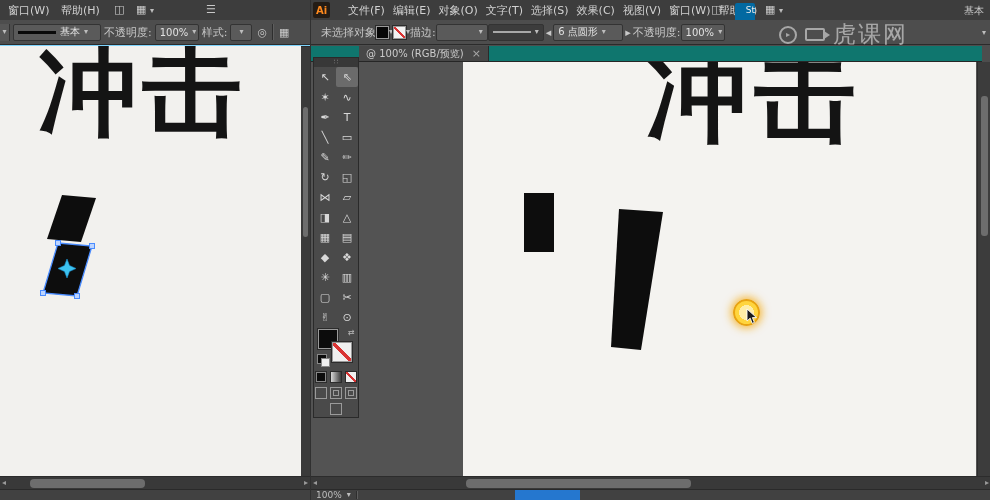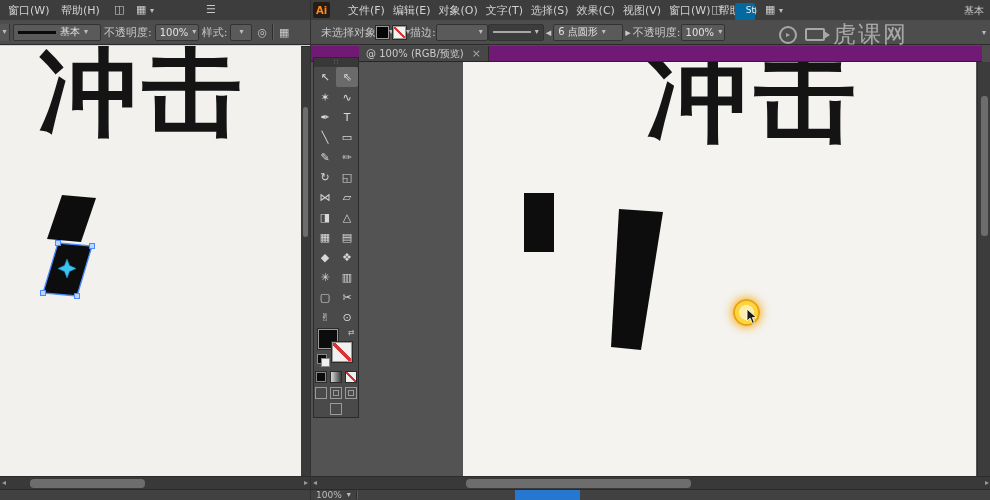--- a/index.html
+++ b/index.html
@@ -24,21 +24,21 @@
   .sthumb{position:absolute;top:2px;height:9px;background:#6d6d6d;border-radius:4px;}
   .sarrow{position:absolute;top:1px;font-size:8px;color:#9a9a9a;}
   .statusbar{background:#414141;border-top:1px solid #2a2a2a;}
 
   
   .menubar{background:#3d3d3d;border-bottom:1px solid #292929;height:20px;left:0;right:0;top:0;}
   .options{background:#4d4d4d;border-bottom:1px solid #2b2b2b;height:25px;left:0;right:0;top:20px;
            display:flex;align-items:center;box-sizing:border-box;}
 
   
-  .lw{left:0;top:0;width:310px;height:500px;background:#bef264;}
+  .lw{left:0;top:0;width:310px;height:500px;background:#7dd3fc;}
   .lw .options{gap:3px;padding-left:0;}
   .edge-dd{width:9px;height:17px;background:#565656;border-right:1px solid #333;
            display:flex;align-items:center;justify-content:center;}
   .brush-preview{width:88px;}
   .brush-line{width:38px;height:3px;background:#0a0a0a;}
   .lw-canvas{left:0;top:46px;width:301px;height:430px;background:#f2f1ee;overflow:hidden;}
   .big-text{position:absolute;font-family:"DejaVu Serif","Liberation Serif",serif;color:#141414;
             line-height:1;white-space:nowrap;font-weight:bold;}
   .lw-vscroll{left:301px;top:46px;width:9px;height:430px;background:#3a3a3a;}
   .lw-vthumb{position:absolute;left:2px;top:60px;width:5px;height:130px;background:#6d6d6d;border-radius:3px;}
@@ -49,21 +49,21 @@
   .rw{left:310px;top:0;width:680px;height:500px;background:#4d4d4d;border-left:1px solid #303030;box-sizing:border-box;}
   .ai-logo{position:absolute;left:2px;top:2px;width:17px;height:16px;background:#241c15;color:#ff8a1e;
            font-weight:bold;font-size:10px;display:flex;align-items:center;justify-content:center;border-radius:2px;}
   .menus{position:absolute;left:33px;top:0;height:36px;display:flex;}
   .st-badge{position:absolute;left:424px;top:3px;width:20px;height:21px;background:#0369a1;border-radius:2px;
             color:#eee;font-size:9px;text-align:right;line-height:14px;}
   .workspace{position:absolute;left:653px;top:4px;width:26px;overflow:hidden;font-size:10px;color:#c9c9c9;white-space:nowrap;}
   .rw .options{padding-left:10px;align-items:center;}
   .profile-dd{width:56px;background:#3c3c3c;}
   .profile-line{flex:1;height:2px;background:#a8a8a8;}
-  .tabbar{left:0;right:8px;top:46px;height:15px;background:#701a75;border-bottom:1px solid #262626;}
+  .tabbar{left:0;right:8px;top:46px;height:15px;background:#0f766e;border-bottom:1px solid #262626;}
   .doc-tab{position:absolute;left:48px;top:0;height:15px;background:#474747;border-right:1px solid #2a2a2a;
            display:flex;align-items:center;gap:8px;padding:0 7px;font-size:10px;color:#cbcbcb;}
   .tab-close{font-size:11px;color:#a8a8a8;}
   .rw-doc{left:0;top:62px;width:680px;height:414px;background:#535353;overflow:hidden;}
   .artboard{position:absolute;left:152px;top:0;width:513px;height:414px;background:#f4f3f0;overflow:hidden;}
   .rw-vscroll{left:666px;top:62px;width:13px;height:414px;background:#3c3c3c;border-left:1px solid #2d2d2d;box-sizing:border-box;}
   .rw-vthumb{position:absolute;left:3px;top:34px;width:7px;height:140px;background:#6d6d6d;border-radius:3px;}
   .rw-hscroll{left:0;top:476px;width:680px;height:13px;}
   .rw-status{left:0;top:489px;width:680px;height:11px;display:flex;align-items:center;gap:5px;padding-left:5px;box-sizing:border-box;}
   .zoom-txt{font-size:9px;color:#bdbdbd;}

